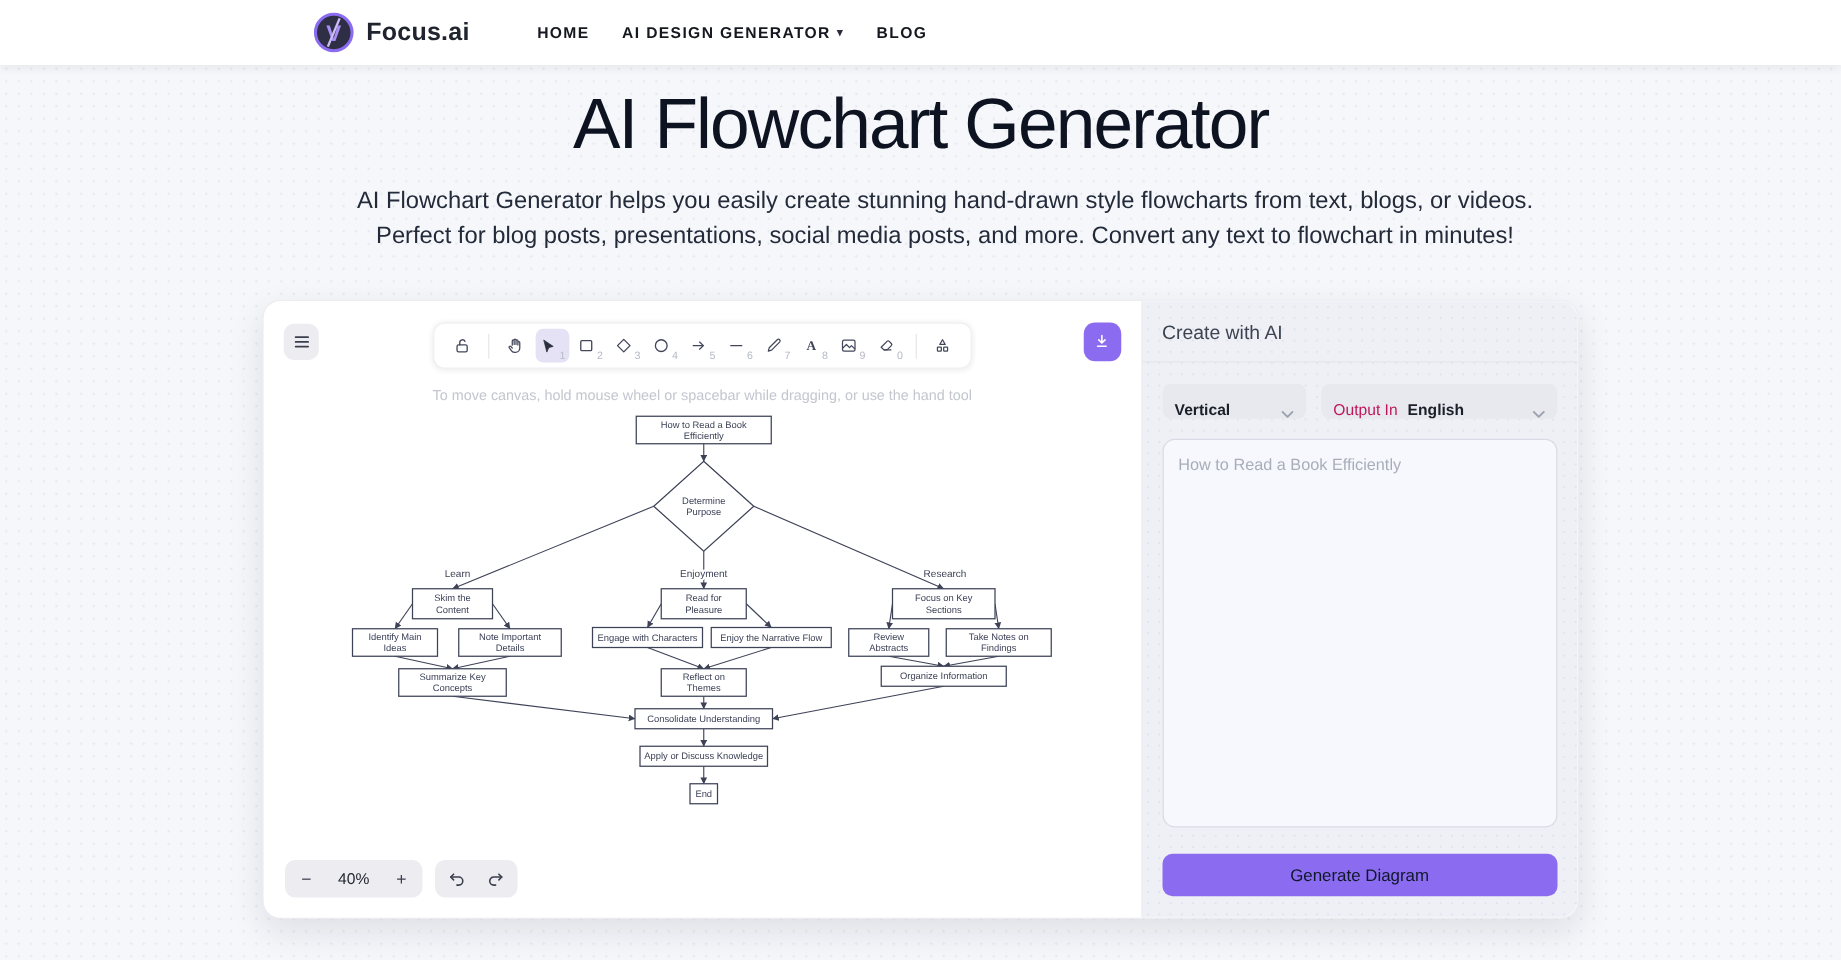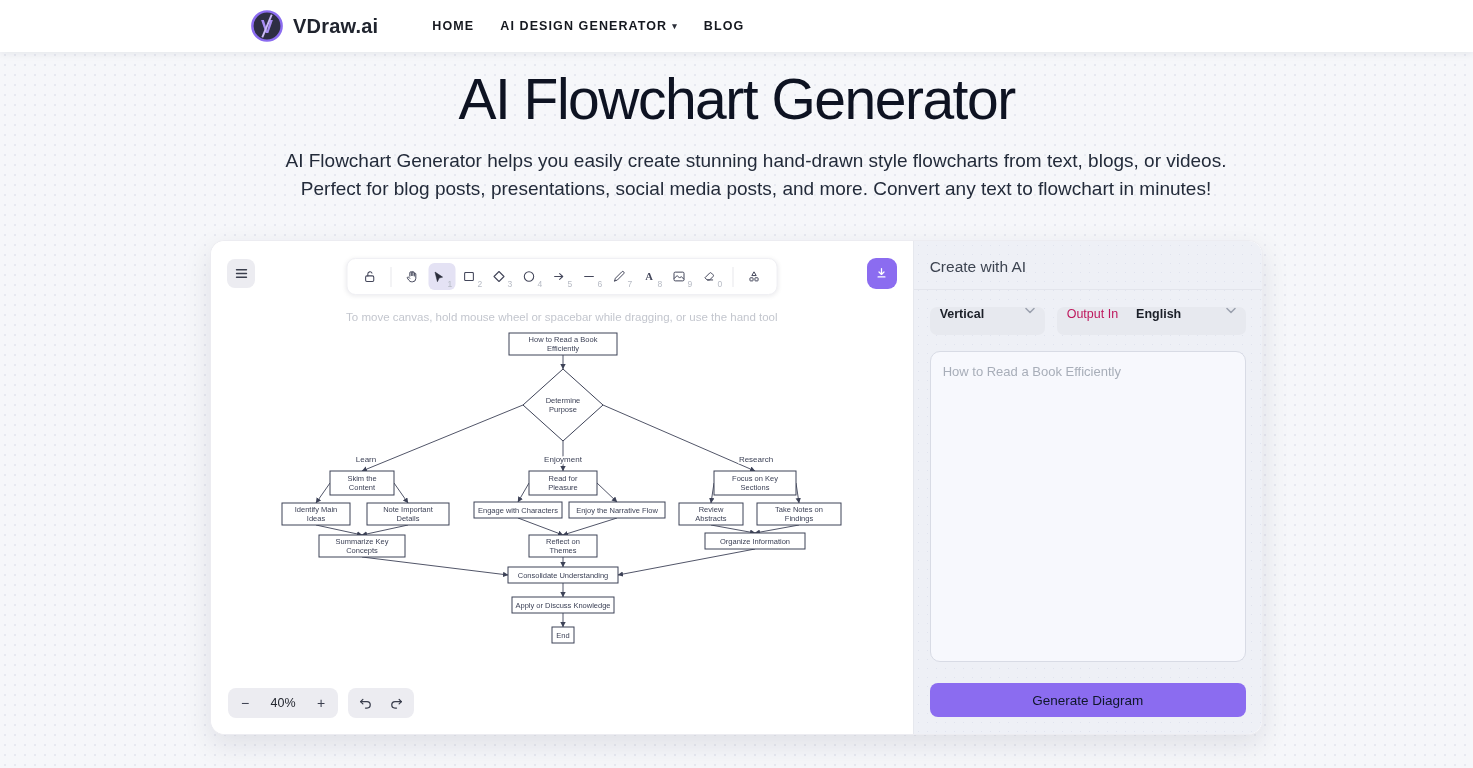--- a/index.html
+++ b/index.html
@@ -73,21 +73,21 @@
 
   
   .panel { position:relative; width:350px; height:100%; border-radius:0 14px 14px 0;
            border-left:1px solid #e6e8ee; background-color:#eef0f6;
            background-image:radial-gradient(#e0e3ee 0.8px, transparent 0.9px);
            background-size:9px 9px; }
   .panel-title { padding:17px 16px 13px; font-size:15.5px; font-weight:normal; color:#3d4451;
                  border-bottom:1px solid #e3e5ec; }
   .panel-controls { display:flex; gap:12px; margin:17px 16px 0; }
   .select { height:28px; background:#e7e9ef; border-radius:7px; display:flex;
-            align-items:flex-start; padding:0 10px; cursor:pointer; gap:18px; }
+            align-items:flex-end; padding:0 10px; cursor:pointer; gap:8px; }
   .select .chev { margin-left:auto; color:#9aa0ad; display:flex; }
   .sel-dir { width:115px; }
   .sel-lang { width:189px; }
   .sel-bold { font-size:12.5px; font-weight:bold; color:#1b1f28; }
   .sel-label { font-size:12.5px; color:#be185d; }
   .prompt { position:absolute; left:16px; top:110px; width:316px; height:311px;
             background:#f7f8fd; border:1px solid #d8dbe5; border-radius:10px;
             padding:12px 12px; font-size:13px; color:#2a3040; resize:none;
             font-family:"Liberation Sans", sans-serif; }
   .prompt::placeholder { color:#a8aeb9; }
@@ -102,21 +102,21 @@
 
   <div class="header">
     <div class="brand">
       <span style="display:flex;">
         <svg width="34" height="34" viewBox="0 0 36 36">
           <circle cx="18" cy="18" r="15.5" fill="#2e2e44" stroke="#8b6cf0" stroke-width="2.6"></circle>
           <text x="18" y="25" text-anchor="middle" font-size="19" font-weight="bold" fill="#a88df5" font-family="Liberation Sans, sans-serif">V</text>
           <line x1="23" y1="6" x2="13" y2="30" stroke="#cdbdf8" stroke-width="2"></line>
         </svg>
       </span>
-      <span class="brand-name">VDraw.ai</span>
+      <span class="brand-name">Focus.ai</span>
     </div>
     <div class="nav">
       <span class="nav-item">HOME</span>
       <span class="nav-item">
         <span>AI DESIGN GENERATOR</span>
         <span class="caret">▾</span>
       </span>
       <span class="nav-item">BLOG</span>
     </div>
   </div>

